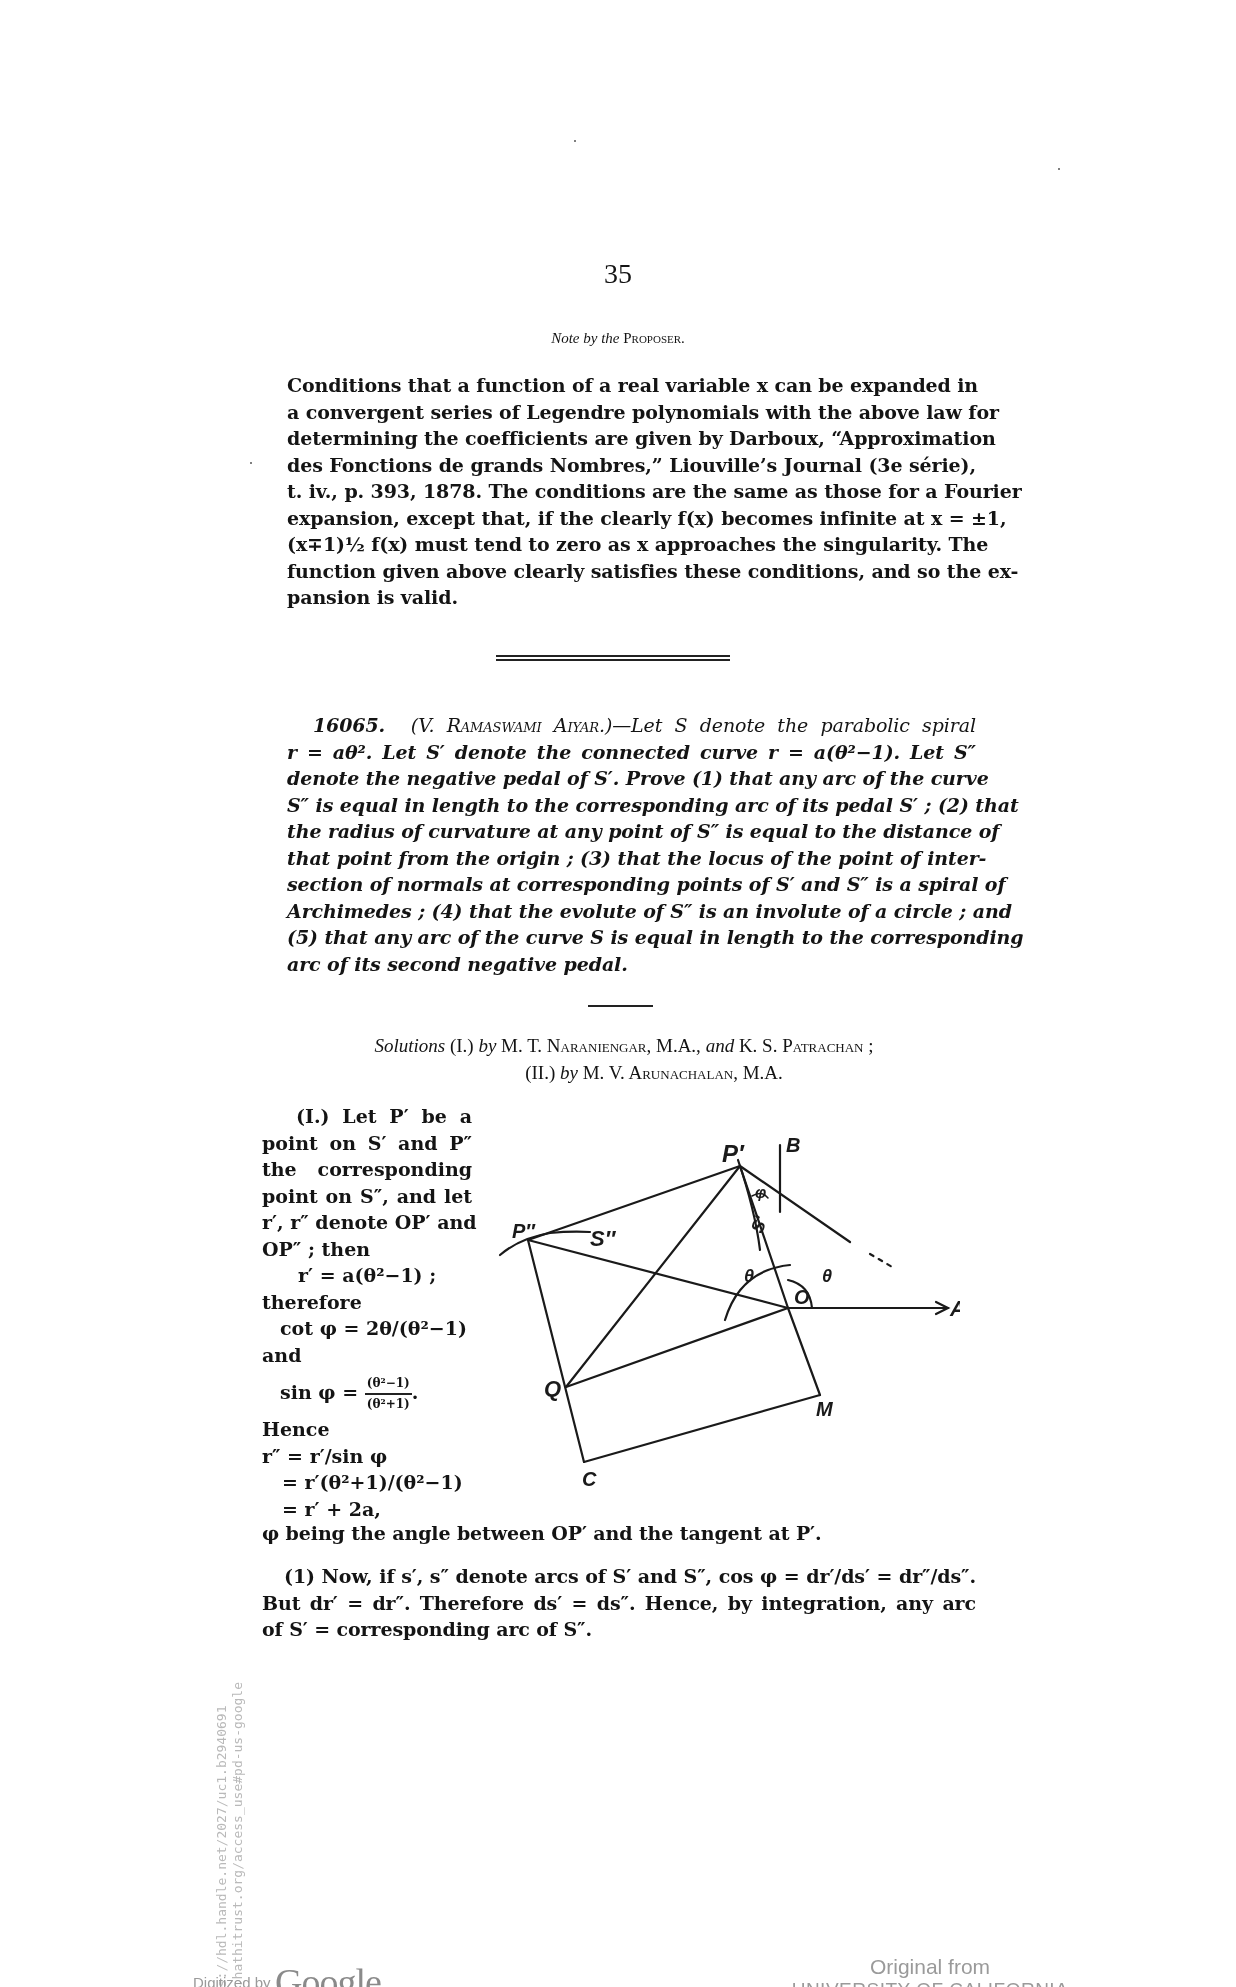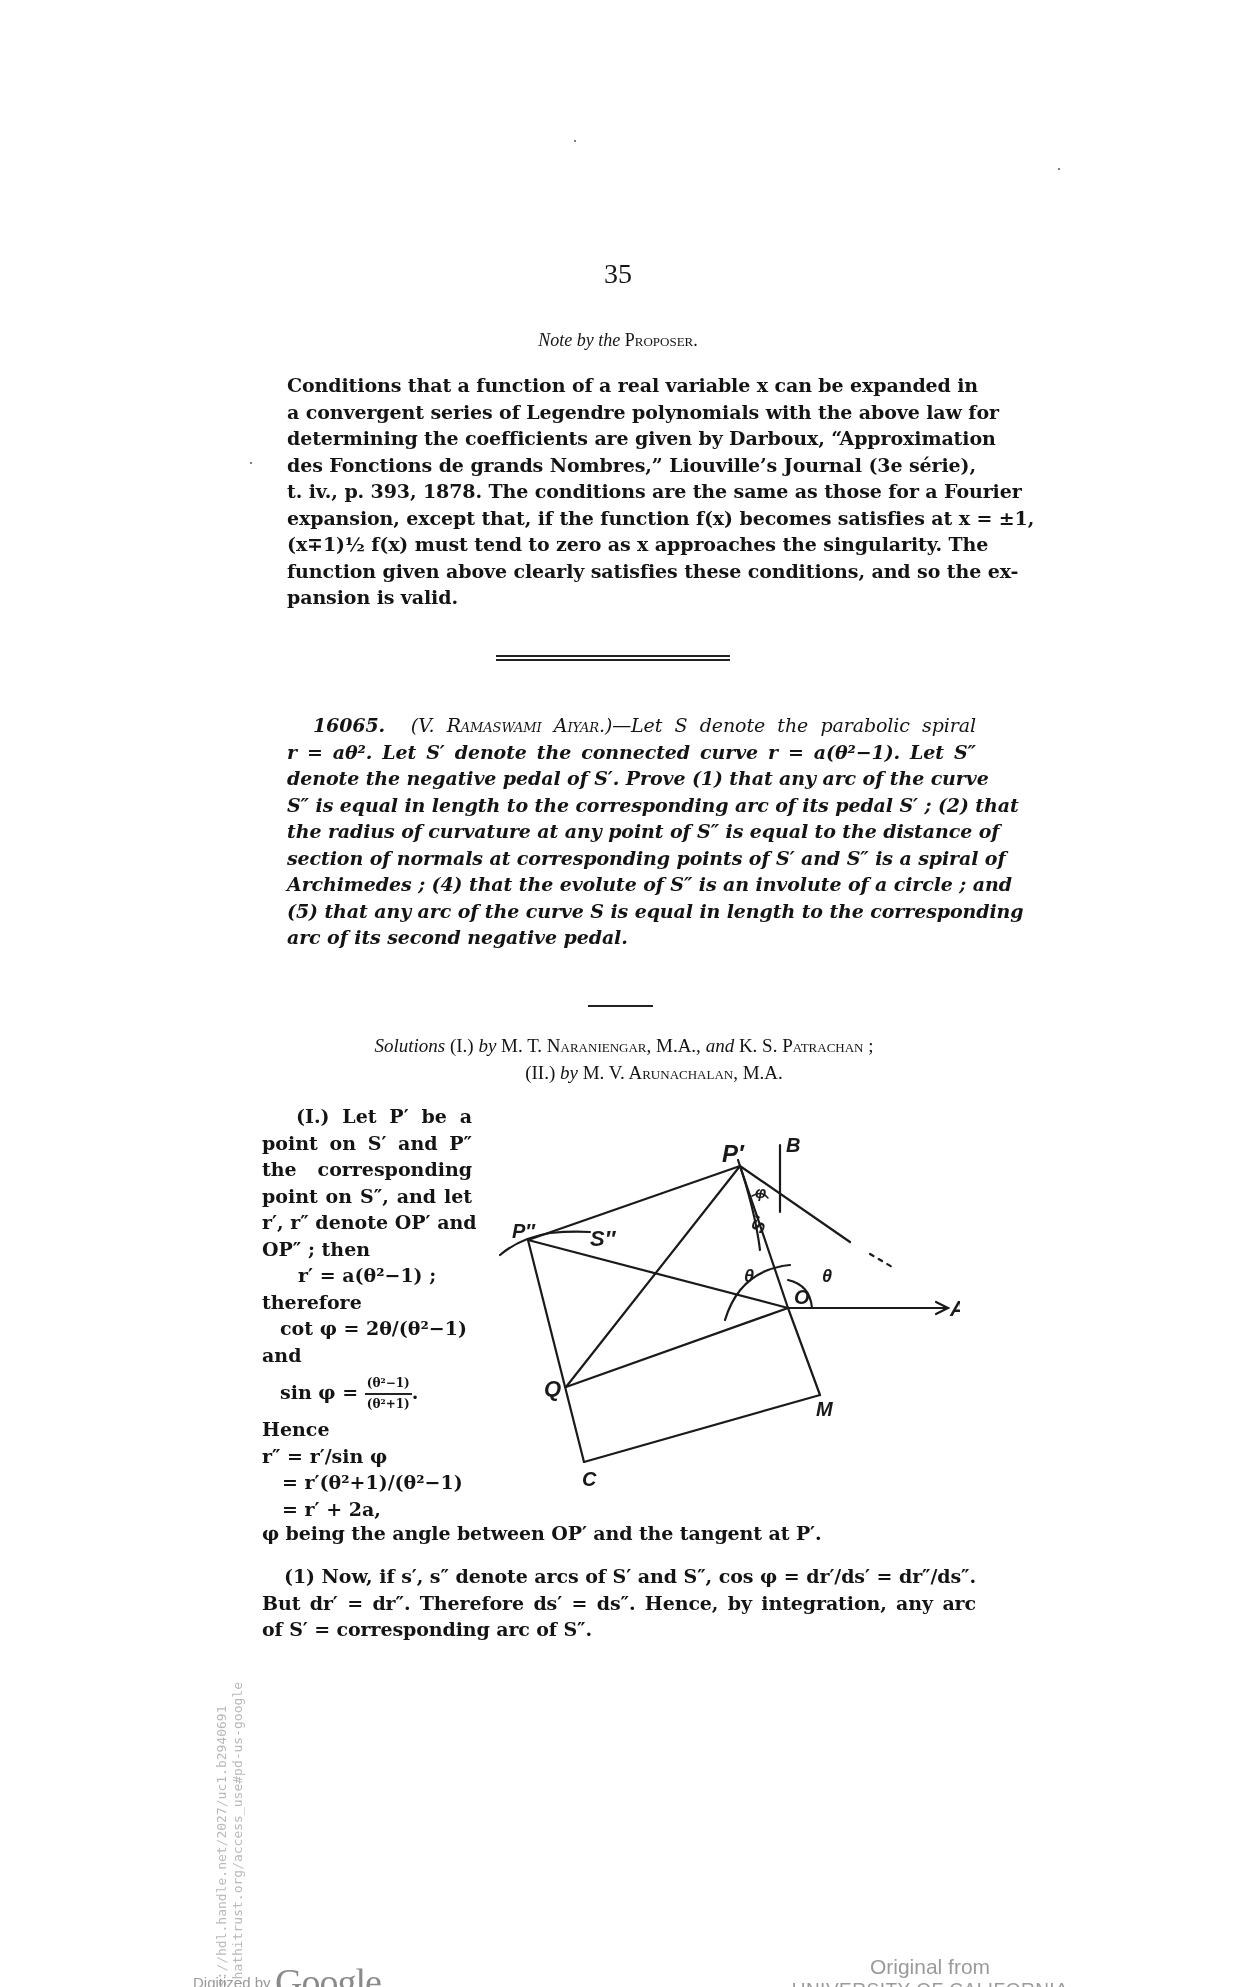--- a/index.html
+++ b/index.html
@@ -1,20 +1,20 @@
 <!DOCTYPE html>
 <html><head>
 <meta charset="utf-8">
 <style>
   html, body { margin:0; padding:0; background:#ffffff; }
   body { width:1236px; height:1987px; position:relative; overflow:hidden;
          font-family:"DejaVu Serif", "Liberation Serif", serif; color:#141414; }
   .abs { position:absolute; }
   .page-num { left:0; width:1236px; top:258px; text-align:center; font-size:28px; font-family:"Liberation Serif", serif; }
-  .note-head { left:0; width:1236px; top:330px; text-align:center; font-size:18px; font-family:"Liberation Serif", serif; }
+  .note-head { left:0; width:1236px; top:330px; text-align:center; font-size:15px; font-family:"Liberation Serif", serif; }
   .note-head i { font-style:italic; }
   .sc { font-variant:small-caps; }
   .para { font-size:19px; line-height:26.5px; font-weight:bold; text-align:justify; letter-spacing:-0.1px; }
   .para .line { display:block; white-space:nowrap; text-align:justify; text-align-last:justify; }
   .para .line.last { text-align-last:left; }
   .rule-double { left:496px; width:234px; top:655px; height:6px; border-top:2px solid #222; border-bottom:2px solid #222; box-sizing:border-box; }
   .rule-short { left:588px; width:65px; top:1005px; height:0; border-top:2px solid #222; }
   .solutions { left:0; width:1236px; top:1032px; text-align:center; font-size:19px; line-height:27px; font-family:"Liberation Serif", serif;margin-left:6px; }
   .left-col { left:262px; width:210px; top:1103px; font-size:19px; line-height:26.5px; font-weight:bold; }
   .left-col .line { display:block; white-space:nowrap; text-align:justify; text-align-last:justify; }
@@ -45,34 +45,35 @@
 
 <div class="abs para" style="left:287px;top:372px;width:689px;">
   <span class="line" style="padding-left:0;">Conditions that a function of a real variable x can be expanded in</span>
 </div>
 <div class="abs para" style="left:287px;top:372px;width:689px;">
   <span class="line" style="visibility:hidden">.</span>
   <span class="line">a convergent series of Legendre polynomials with the above law for</span>
   <span class="line">determining the coefficients are given by Darboux, “Approximation</span>
   <span class="line">des Fonctions de grands Nombres,” Liouville’s Journal (3e série),</span>
   <span class="line">t. iv., p. 393, 1878.  The conditions are the same as those for a Fourier</span>
-  <span class="line">expansion, except that, if the function f(x) becomes satisfies at x = ±1,</span>
+  <span class="line">expansion, except that, if the clearly f(x) becomes infinite at x = ±1,</span>
   <span class="line">(x∓1)½ f(x) must tend to zero as x approaches the singularity.  The</span>
   <span class="line">function given above clearly satisfies these conditions, and so the ex-</span>
   <span class="line last">pansion is valid.</span>
 </div>
 
 <div class="abs rule-double"></div>
 
 <div class="abs para" style="left:287px;top:712px;width:689px;font-style:italic;">
   <span class="line" style="text-align-last:justify;"><span style="padding-left:26px">16065.</span>&nbsp;&nbsp;<span class="sc" style="font-weight:normal">(V. Ramaswami Aiyar.)</span><span style="font-weight:normal">—Let S denote the parabolic spiral</span></span>
   <span class="line">r = aθ².  Let S′ denote the connected curve r = a(θ²−1).  Let S″</span>
   <span class="line">denote the negative pedal of S′.  Prove (1) that any arc of the curve</span>
   <span class="line">S″ is equal in length to the corresponding arc of its pedal S′ ; (2) that</span>
   <span class="line">the radius of curvature at any point of S″ is equal to the distance of</span>
+  <span class="line">that point from the origin ; (3) that the locus of the point of inter-</span>
   <span class="line">section of normals at corresponding points of S′ and S″ is a spiral of</span>
   <span class="line">Archimedes ; (4) that the evolute of S″ is an involute of a circle ; and</span>
   <span class="line">(5) that any arc of the curve S is equal in length to the corresponding</span>
   <span class="line last">arc of its second negative pedal.</span>
 </div>
 
 <div class="abs rule-short"></div>
 
 <div class="abs solutions">
   <div>

